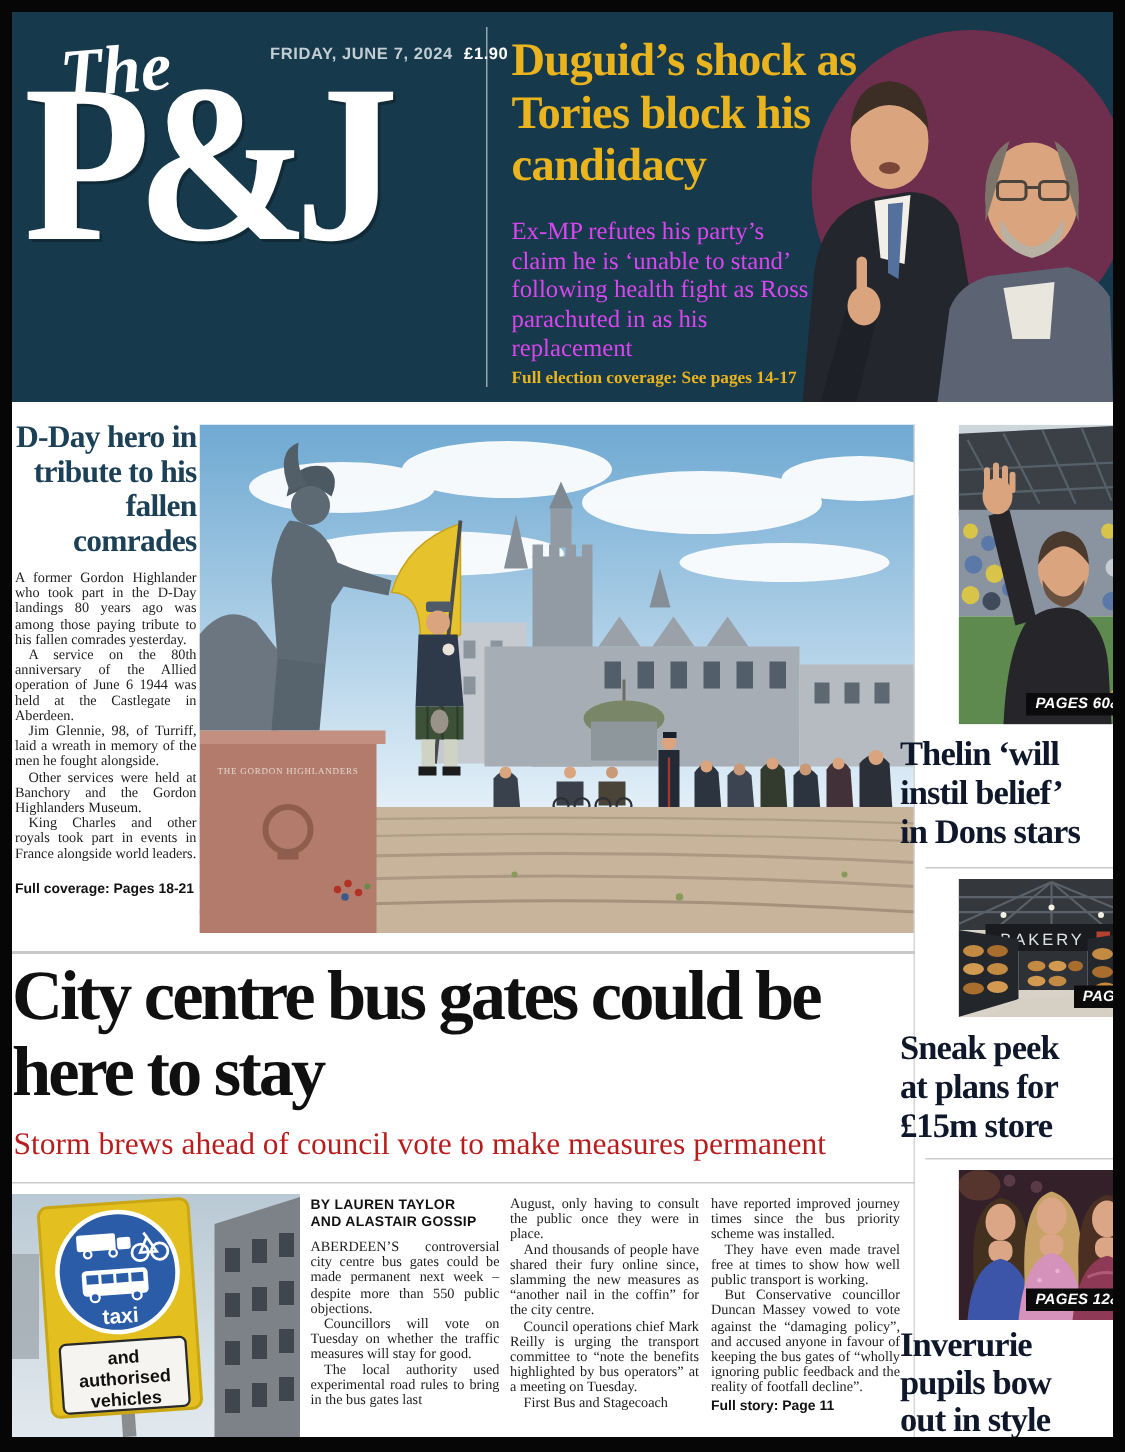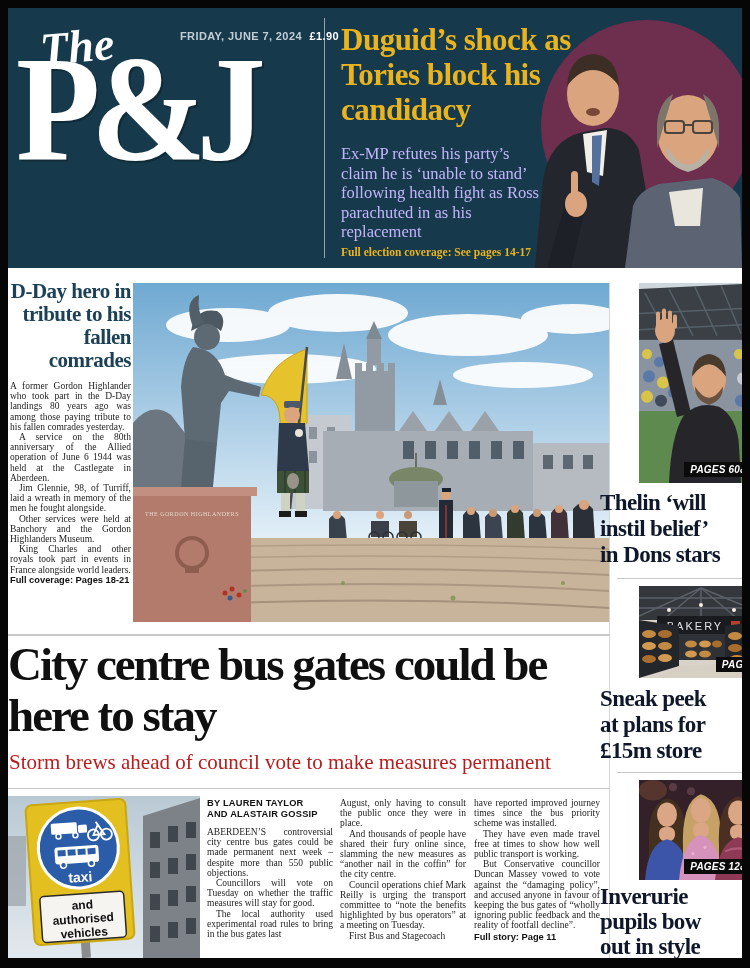--- a/index.html
+++ b/index.html
@@ -20,36 +20,36 @@
   .dateline { position:absolute; left:172px; top:22px; color:#c2ced4; z-index:3;
               font:bold 11px "Liberation Sans", sans-serif; letter-spacing:.4px; }
   .dateline .price { color:#ffffff; margin-left:4px; }
   .banner-divider { position:absolute; left:316px; top:10px; width:1px; height:240px;
                     background:rgba(255,255,255,.55); }
   .top-photo { position:absolute; right:0; top:0; width:235px; height:260px; }
   .top-headline { position:absolute; left:333px; top:14px; width:310px; z-index:4;
                   color:#eab41e; font-weight:bold; font-size:31px; line-height:35px;
                   letter-spacing:-.5px; font-family:"Liberation Serif", serif; }
   .top-standfirst { position:absolute; left:333px; top:136px; width:198px; z-index:4;
-                    color:#c4b5fd; font-size:16.5px; line-height:19.6px;font-family:Liberation Serif, serif; }
+                    color:#d946ef; font-size:16.5px; line-height:19.6px;font-family:Liberation Serif, serif; }
   .top-coverage { position:absolute; left:333px; top:238px; z-index:4;
                   color:#eab41e; font:bold 11.5px "Liberation Serif", serif; }
 
   
   .rule { position:absolute; background:#c9c9c9; }
   .vrule { position:absolute; background:#d6d6d6; width:1px; }
 
   
   .dday { position:absolute; left:2px; top:272px; width:121px; }
   .dday-headline { color:#1c4157; font-weight:bold; font-size:21px; line-height:23px;
                    letter-spacing:-.5px; margin-bottom:9px;text-align:right; }
   .body-col { font-size:9.5px; line-height:10.2px; text-align:justify; color:#1b1b1b; }
   .body-col p { margin:0; }
   .body-col p + p { text-indent:9px; }
-  .coverage-line { font:bold 9.3px "Liberation Sans", sans-serif; color:#111; margin-top:0; }
+  .coverage-line { font:bold 9.3px "Liberation Sans", sans-serif; color:#111; margin-top:12px; }
 
   
   .photo-main { position:absolute; left:125px; top:275px; width:477px; height:339px; }
 
   
   .sidebar-item-photo { position:absolute; left:631px; width:125px; overflow:hidden; }
   .badge { position:absolute; right:0; bottom:6px; background:#0b0b0b; color:#fff;
            font:italic bold 10px "Liberation Sans", sans-serif; padding:2px 5px 2px 6px; letter-spacing:.2px; }
   .sb-headline { position:absolute; left:592px; width:127px; color:#0f172a;
                  font-weight:bold; font-size:23px; line-height:26px; letter-spacing:-.6px; }

